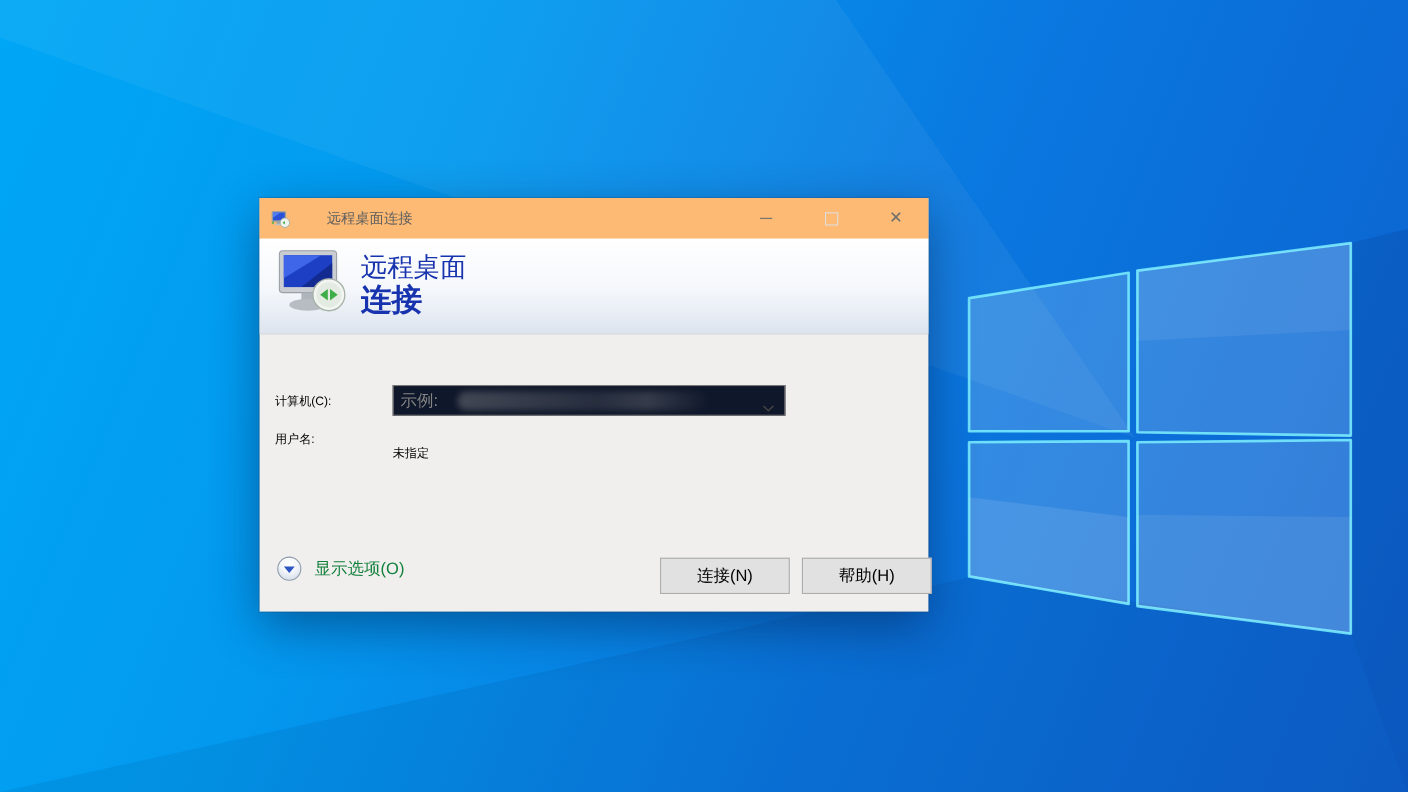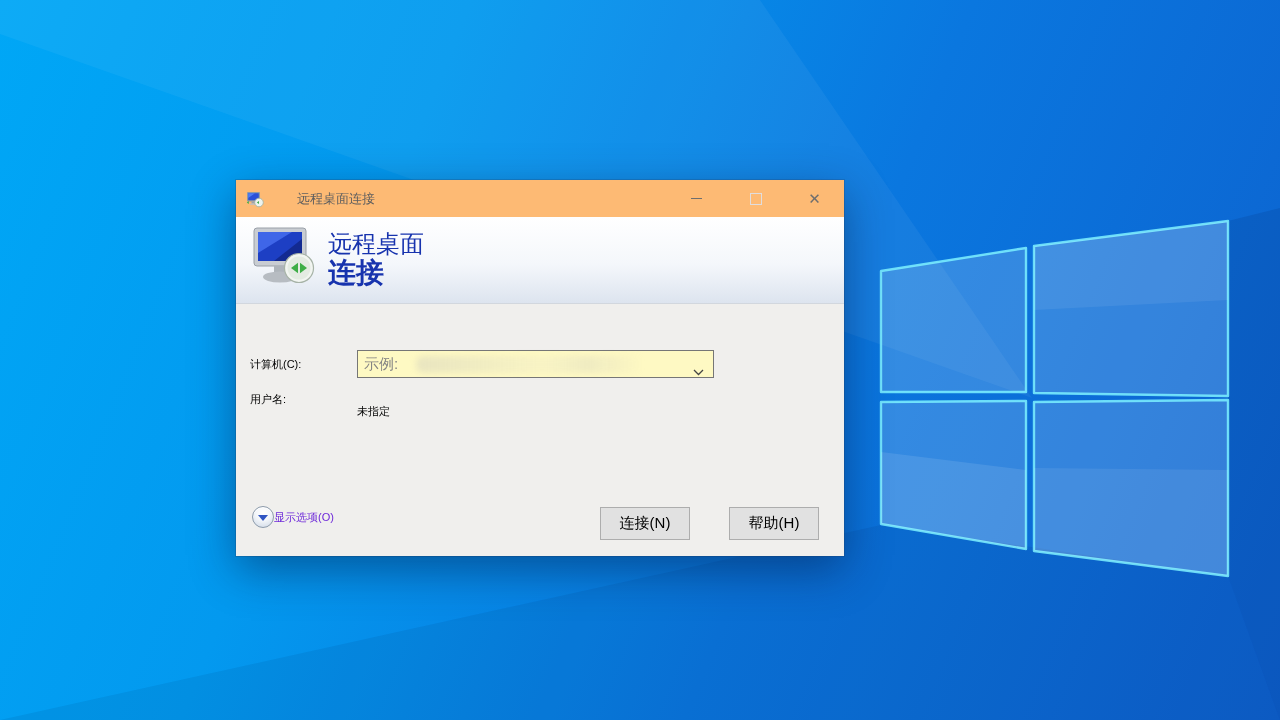--- a/index.html
+++ b/index.html
@@ -27,37 +27,37 @@
   .header .line1{font-size:24px;color:#1733ae;}
   .header .line2{font-size:28px;font-weight:bold;color:#1733ae;margin-top:2px;}
 
   .body{position:relative;height:252px;}
   .flabel{position:absolute;font-size:11px;color:#000;}
   .lbl-computer{left:14px;top:53px;}
   .lbl-username{left:14px;top:88px;}
   .val-username{left:121px;top:100px;}
   .msg{left:14px;top:140px;}
 
-  .combo{position:absolute;left:121px;top:46px;width:357px;height:28px;background:#fef9c3;
+  .combo{position:absolute;left:121px;top:46px;width:357px;height:28px;background:#0f172a;
     border:1px solid #767676;display:flex;align-items:center;box-sizing:border-box;cursor:default;}
   .combo .combo-text{font-size:15px;color:#848484;margin-left:6px;white-space:nowrap;}
   .combo .smudge{position:absolute;left:58px;top:5px;width:230px;height:17px;
     background:linear-gradient(90deg,rgba(185,185,185,.30),rgba(210,210,210,.12) 55%,rgba(190,190,190,.22) 75%,rgba(255,255,255,0));
     filter:blur(3px);border-radius:8px;}
   .combo .chev{position:absolute;right:9px;top:11px;}
 
   .options{position:absolute;left:16px;top:202px;display:flex;align-items:center;cursor:pointer;}
   .opt-circle{width:22px;height:22px;border-radius:50%;border:1px solid #8d9bab;box-sizing:border-box;
     background:radial-gradient(circle at 50% 30%,#ffffff 0%,#f2f5f9 45%,#ccd6e4 100%);
     display:flex;align-items:center;justify-content:center;box-shadow:inset 0 1px 0 #fff;}
   .opt-tri{width:0;height:0;border-left:5px solid transparent;border-right:5px solid transparent;
     border-top:6px solid #2f55c3;margin-top:2px;}
-  .options .opt-label{font-size:11px;color:#6d28d9;margin-left:0;}
+  .options .opt-label{font-size:15px;color:#15803d;margin-left:12px;}
 
-  .btn{position:absolute;top:203px;width:90px;height:33px;background:#e1e1e1;border:1px solid #adadad;
+  .btn{position:absolute;top:203px;width:118px;height:33px;background:#e1e1e1;border:1px solid #adadad;
     font-size:15px;color:#000;font-family:inherit;display:flex;align-items:center;justify-content:center;
     box-sizing:border-box;cursor:pointer;}
   .btn-connect{left:364px;}
   .btn-help{left:493px;}
 </style>
 </head>
 <body>
 
 <div class="desktop">
 

